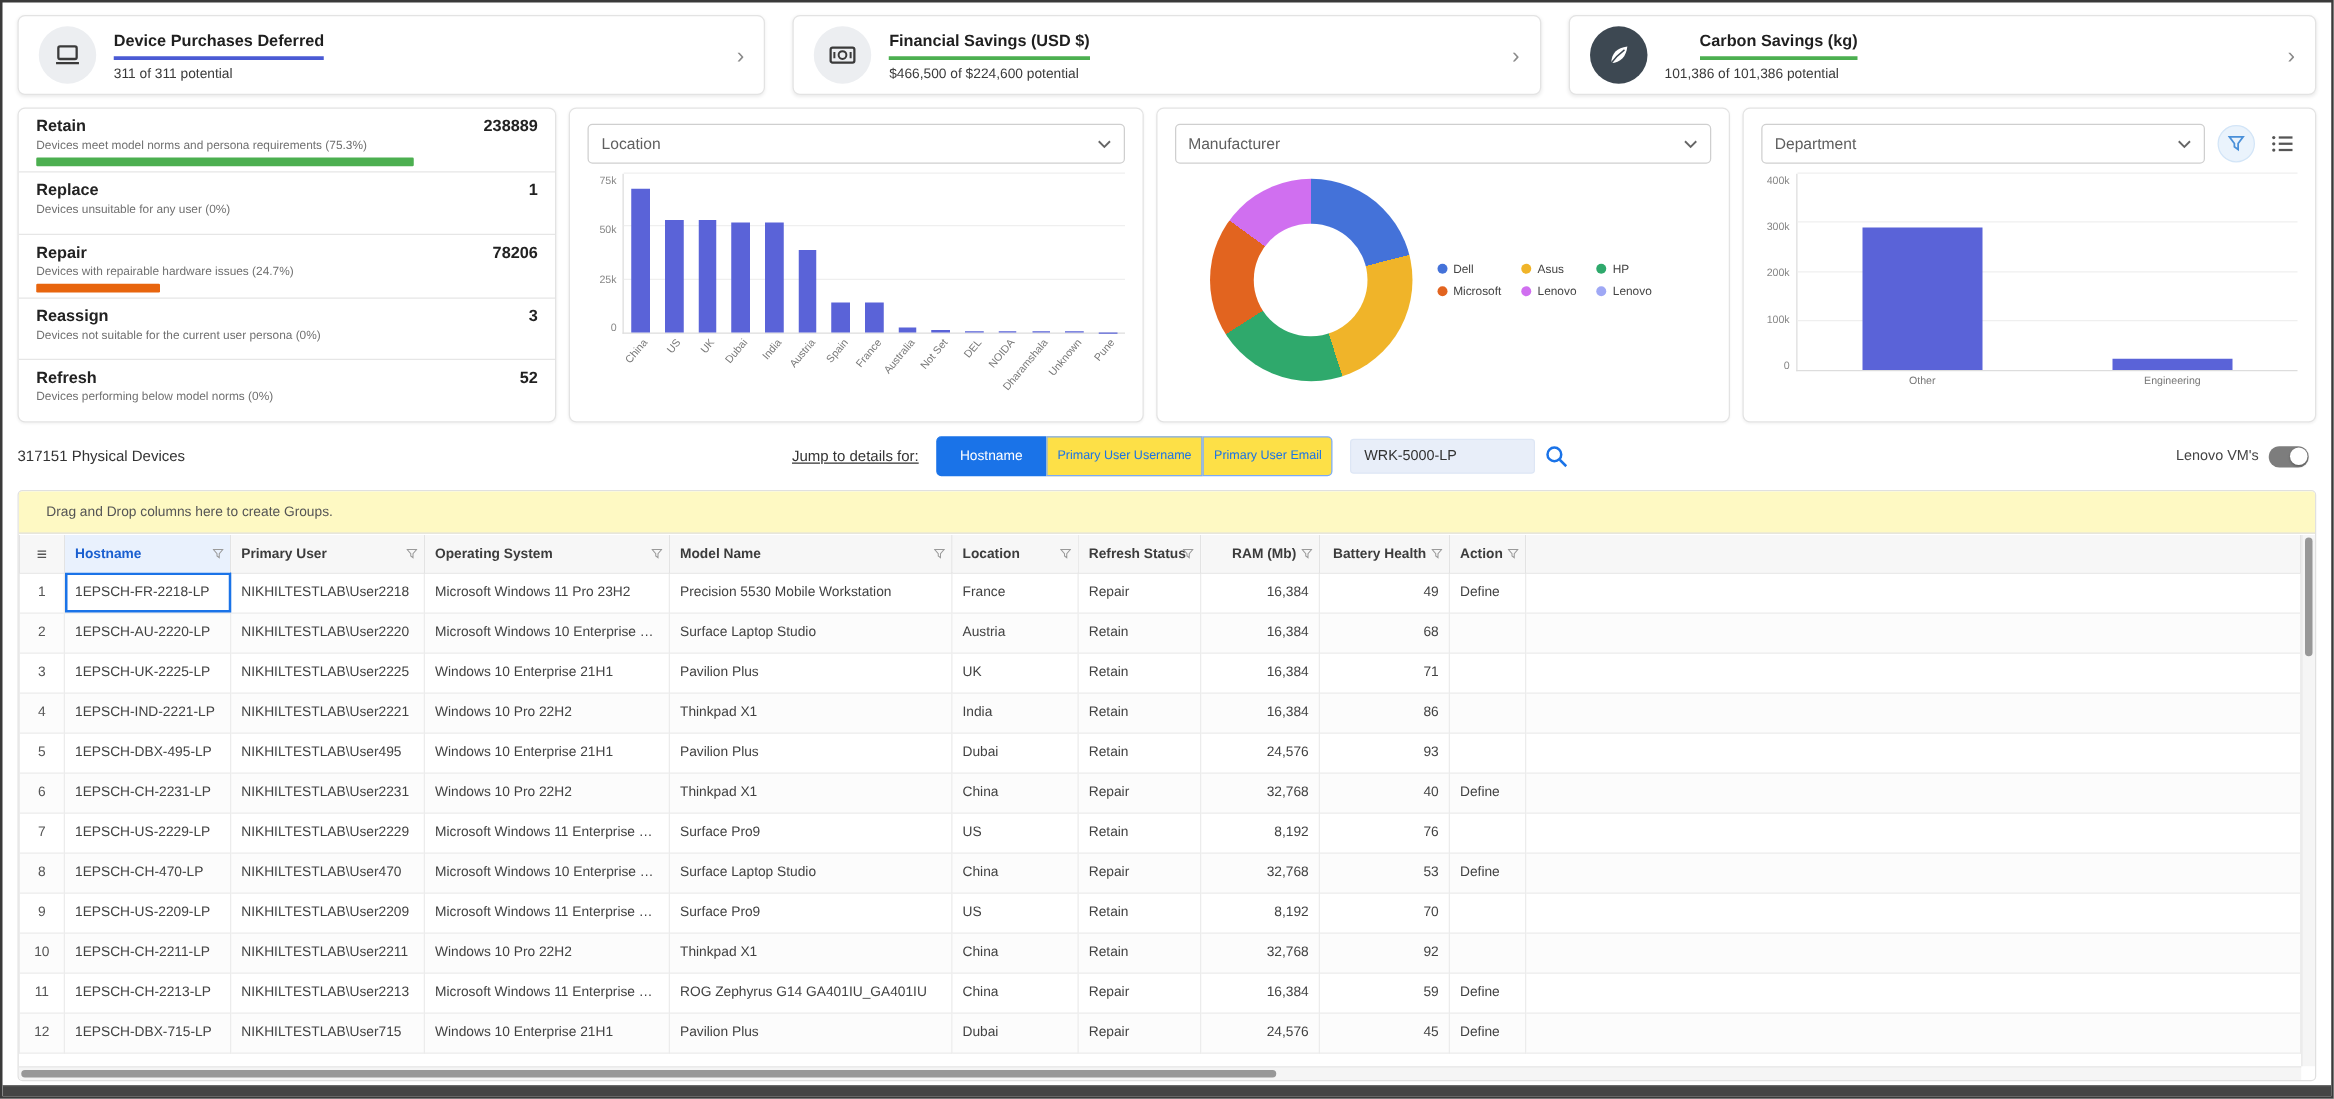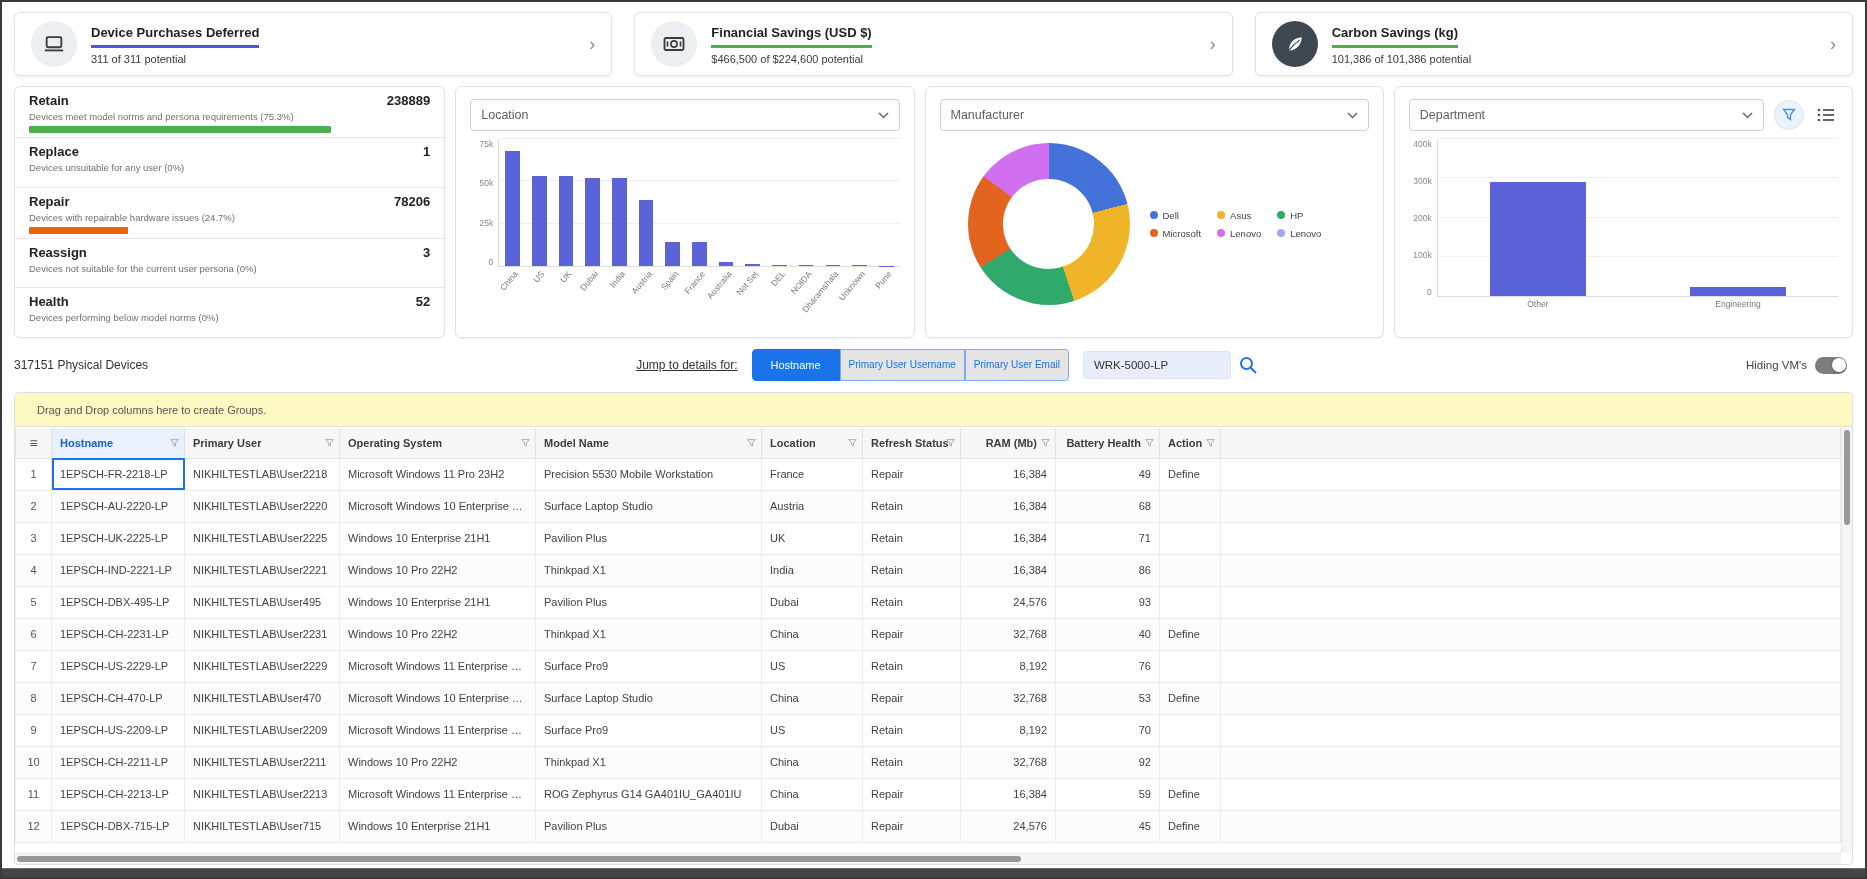--- a/index.html
+++ b/index.html
@@ -61,21 +61,21 @@
   .legend { display:grid; grid-template-rows:repeat(2,auto); grid-auto-flow:column; column-gap:16px; row-gap:7px; font-size:9.5px; color:#444; }
   .legend-item { display:flex; align-items:center; gap:5px; white-space:nowrap; }
   .legend-dot { width:8px; height:8px; border-radius:50%; flex:none; }
 
   
   .toolbar { display:flex; align-items:center; height:34px; flex:none; gap:12px; }
   .device-count { font-size:12px; color:#333; }
   .jump-group { margin-left:auto; display:flex; align-items:center; gap:14px; }
   .jump-label { font-size:12px; color:#333;text-decoration:underline; }
   .seg { display:flex; }
-  .seg-btn { min-width:88px; height:32px; padding:2px 8px; display:flex; align-items:center; justify-content:center; text-align:center; font-size:10px; line-height:1.15; border:1px solid #7baaf7; background:#e5e5e5; color:#1a73e8; cursor:pointer; }
+  .seg-btn { min-width:88px; height:32px; padding:2px 8px; display:flex; align-items:center; justify-content:center; text-align:center; font-size:10px; line-height:1.15; border:1px solid #7baaf7; background:#fde047; color:#1a73e8; cursor:pointer; }
   .seg-btn:first-child { border-radius:4px 0 0 4px; }
   .seg-btn:last-child { border-radius:0 4px 4px 0; }
   .seg-btn.active { background:#1a73e8; border-color:#1a73e8; color:#fff; font-size:11px; }
   .search-wrap { display:flex; align-items:center; gap:7px; }
   .search-box { width:148px; height:28px; background:#e8eef9; border:1px solid #dde6f5; border-radius:3px; display:flex; align-items:center; padding:0 8px; }
   .search-box input { border:0; background:transparent; outline:none; width:100%; font-size:11.5px; color:#333; font-family:"Liberation Sans", sans-serif; }
   .hiding-group { margin-left:auto; display:flex; align-items:center; gap:8px; padding-right:6px; }
   .hiding-label { font-size:11.5px; color:#444; }
   .toggle { width:32px; height:17px; border-radius:9px; background:#7d7d7d; position:relative; cursor:pointer; flex:none; }
   .toggle-knob { position:absolute; right:1px; top:1.5px; width:14px; height:14px; border-radius:50%; background:#fff; box-shadow:0 1px 2px rgba(0,0,0,.3); }
@@ -137,21 +137,21 @@
         <div class="kpi-chevron">›</div>
       </div>
       <div class="kpi-card">
         <div class="kpi-icon dark">
           <svg width="22" height="22" viewBox="0 0 24 24">
               <path d="M5.5 19C5.5 10.5 10.5 5.5 19.5 4.5 18.5 13.5 13.5 18.5 5.5 19z" fill="#fff"></path>
               <path d="M5.5 19C9.5 13.5 13 10.5 17 7.5" stroke="#3d4852" stroke-width="1.3" fill="none"></path>
             </svg>
         </div>
         <div class="kpi-body">
-          <div class="kpi-title" style="border-bottom-color: rgb(76, 175, 80);">Carbon Savings (kg)</div>
+          <div class="kpi-title" style="border-bottom-color: rgb(76, 175, 80); margin-left: 28px;">Carbon Savings (kg)</div>
           <div class="kpi-sub">101,386 of 101,386 potential</div>
         </div>
         <div class="kpi-chevron">›</div>
       </div>
     </div>
 
     <div class="panels-row">
 
       <div class="panel summary-panel">
         <div class="summary-item">
@@ -181,21 +181,21 @@
         <div class="summary-item">
           <div class="summary-head">
               <span class="s-label">Reassign</span>
               <span class="s-value">3</span>
             </div>
           <div class="summary-desc">Devices not suitable for the current user persona (0%)</div>
 
         </div>
         <div class="summary-item">
           <div class="summary-head">
-              <span class="s-label">Health</span>
+              <span class="s-label">Refresh</span>
               <span class="s-value">52</span>
             </div>
           <div class="summary-desc">Devices performing below model norms (0%)</div>
 
         </div>
       </div>
 
       <div class="panel chart-panel">
         <div class="select">
           <span>Location</span>
@@ -383,21 +383,21 @@
           <div class="search-box">
             <input type="text" value="WRK-5000-LP" style="">
           </div>
           <svg width="20" height="20" viewBox="0 0 20 20">
               <circle cx="8.5" cy="8.5" r="5.5" fill="none" stroke="#1a73e8" stroke-width="2"></circle>
               <path d="M12.8 12.8L18 18" stroke="#1a73e8" stroke-width="2"></path>
             </svg>
         </div>
       </div>
       <div class="hiding-group">
-        <span class="hiding-label">Hiding VM's</span>
+        <span class="hiding-label">Lenovo VM's</span>
         <div class="toggle">
             <div class="toggle-knob"></div>
           </div>
       </div>
     </div>
 
     <div class="grid-area">
       <div class="group-hint">
         <span>Drag and Drop columns here to create Groups.</span>
       </div>

